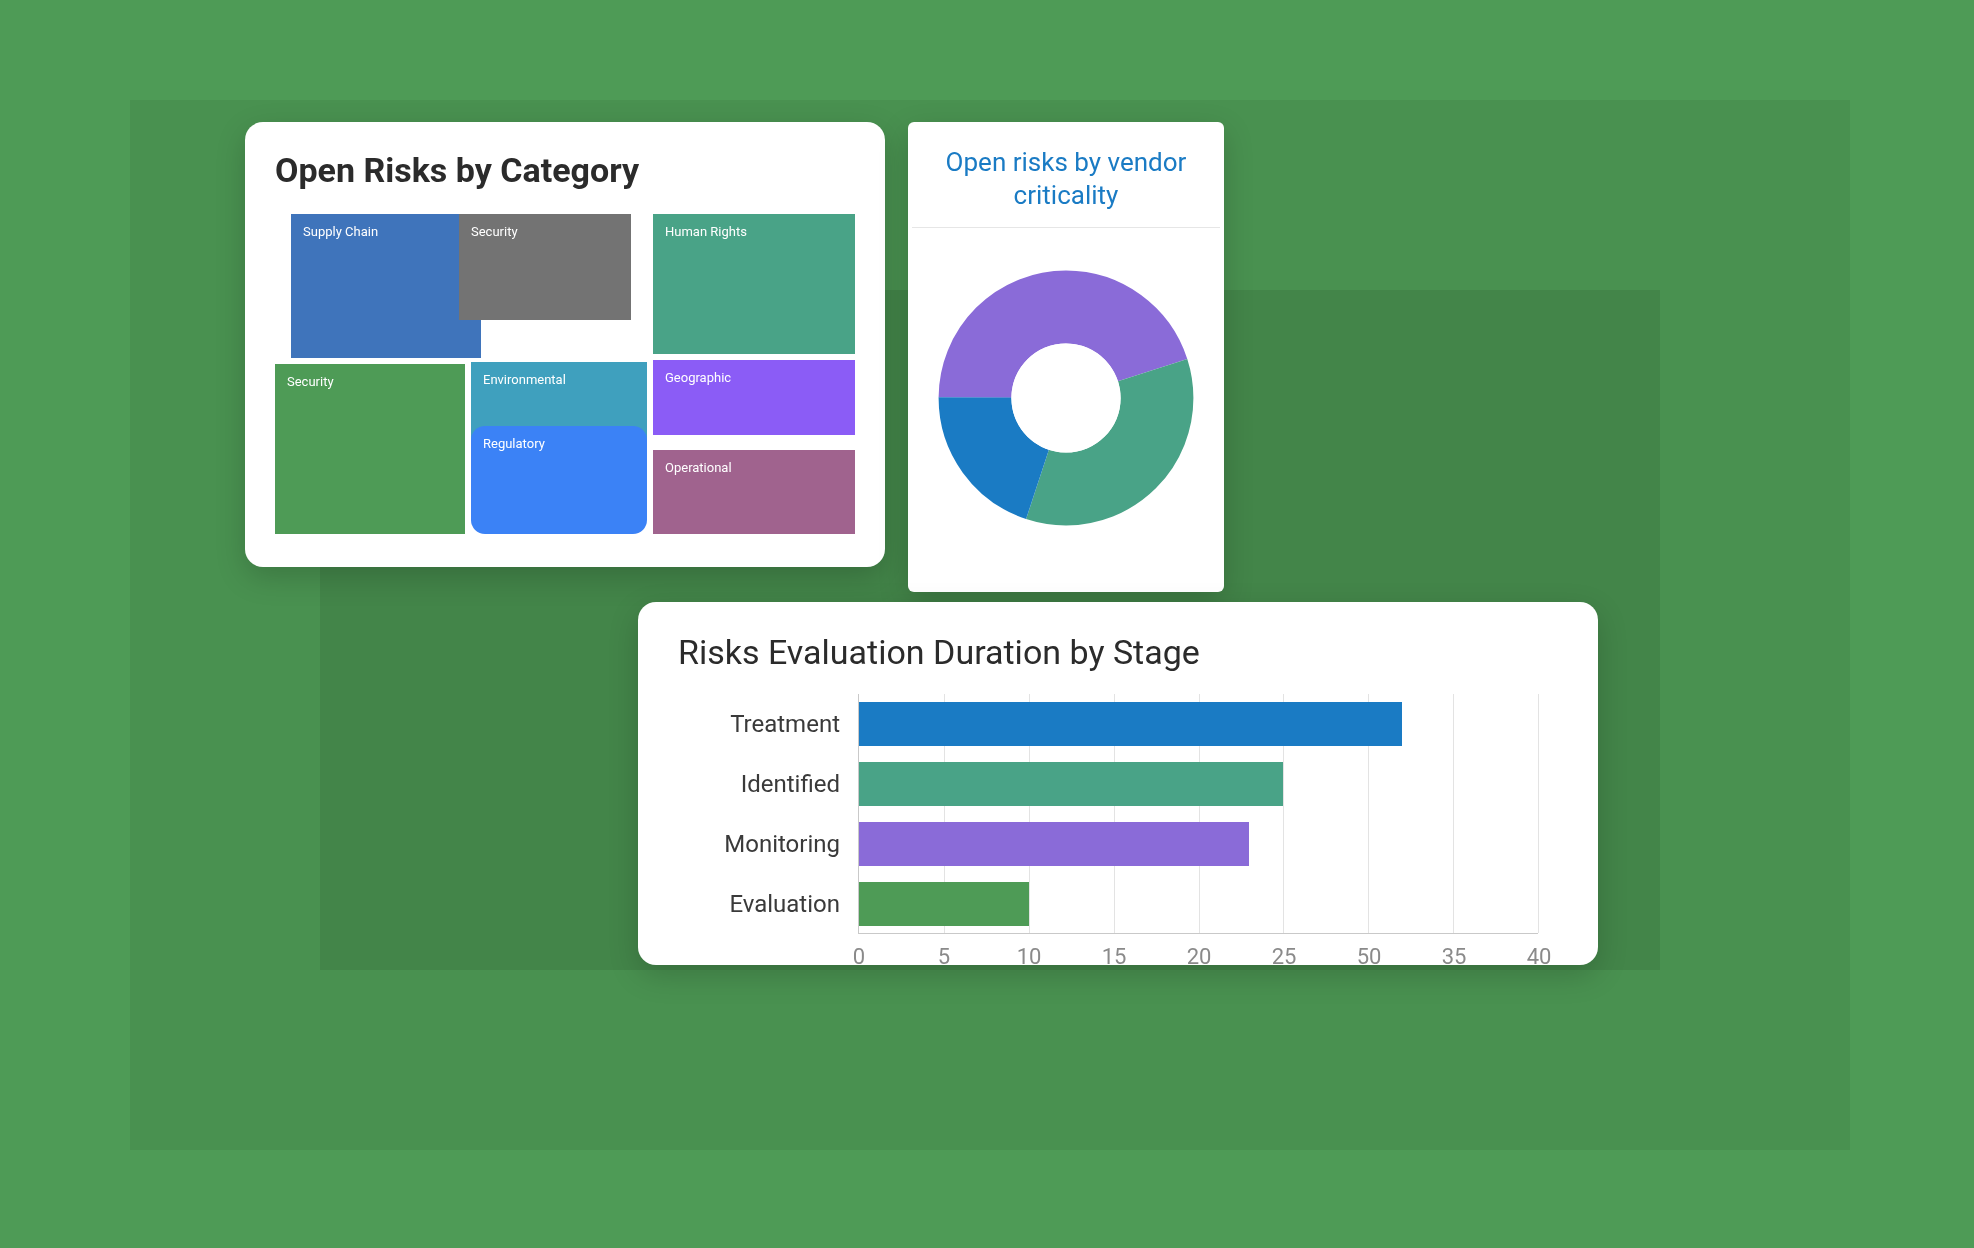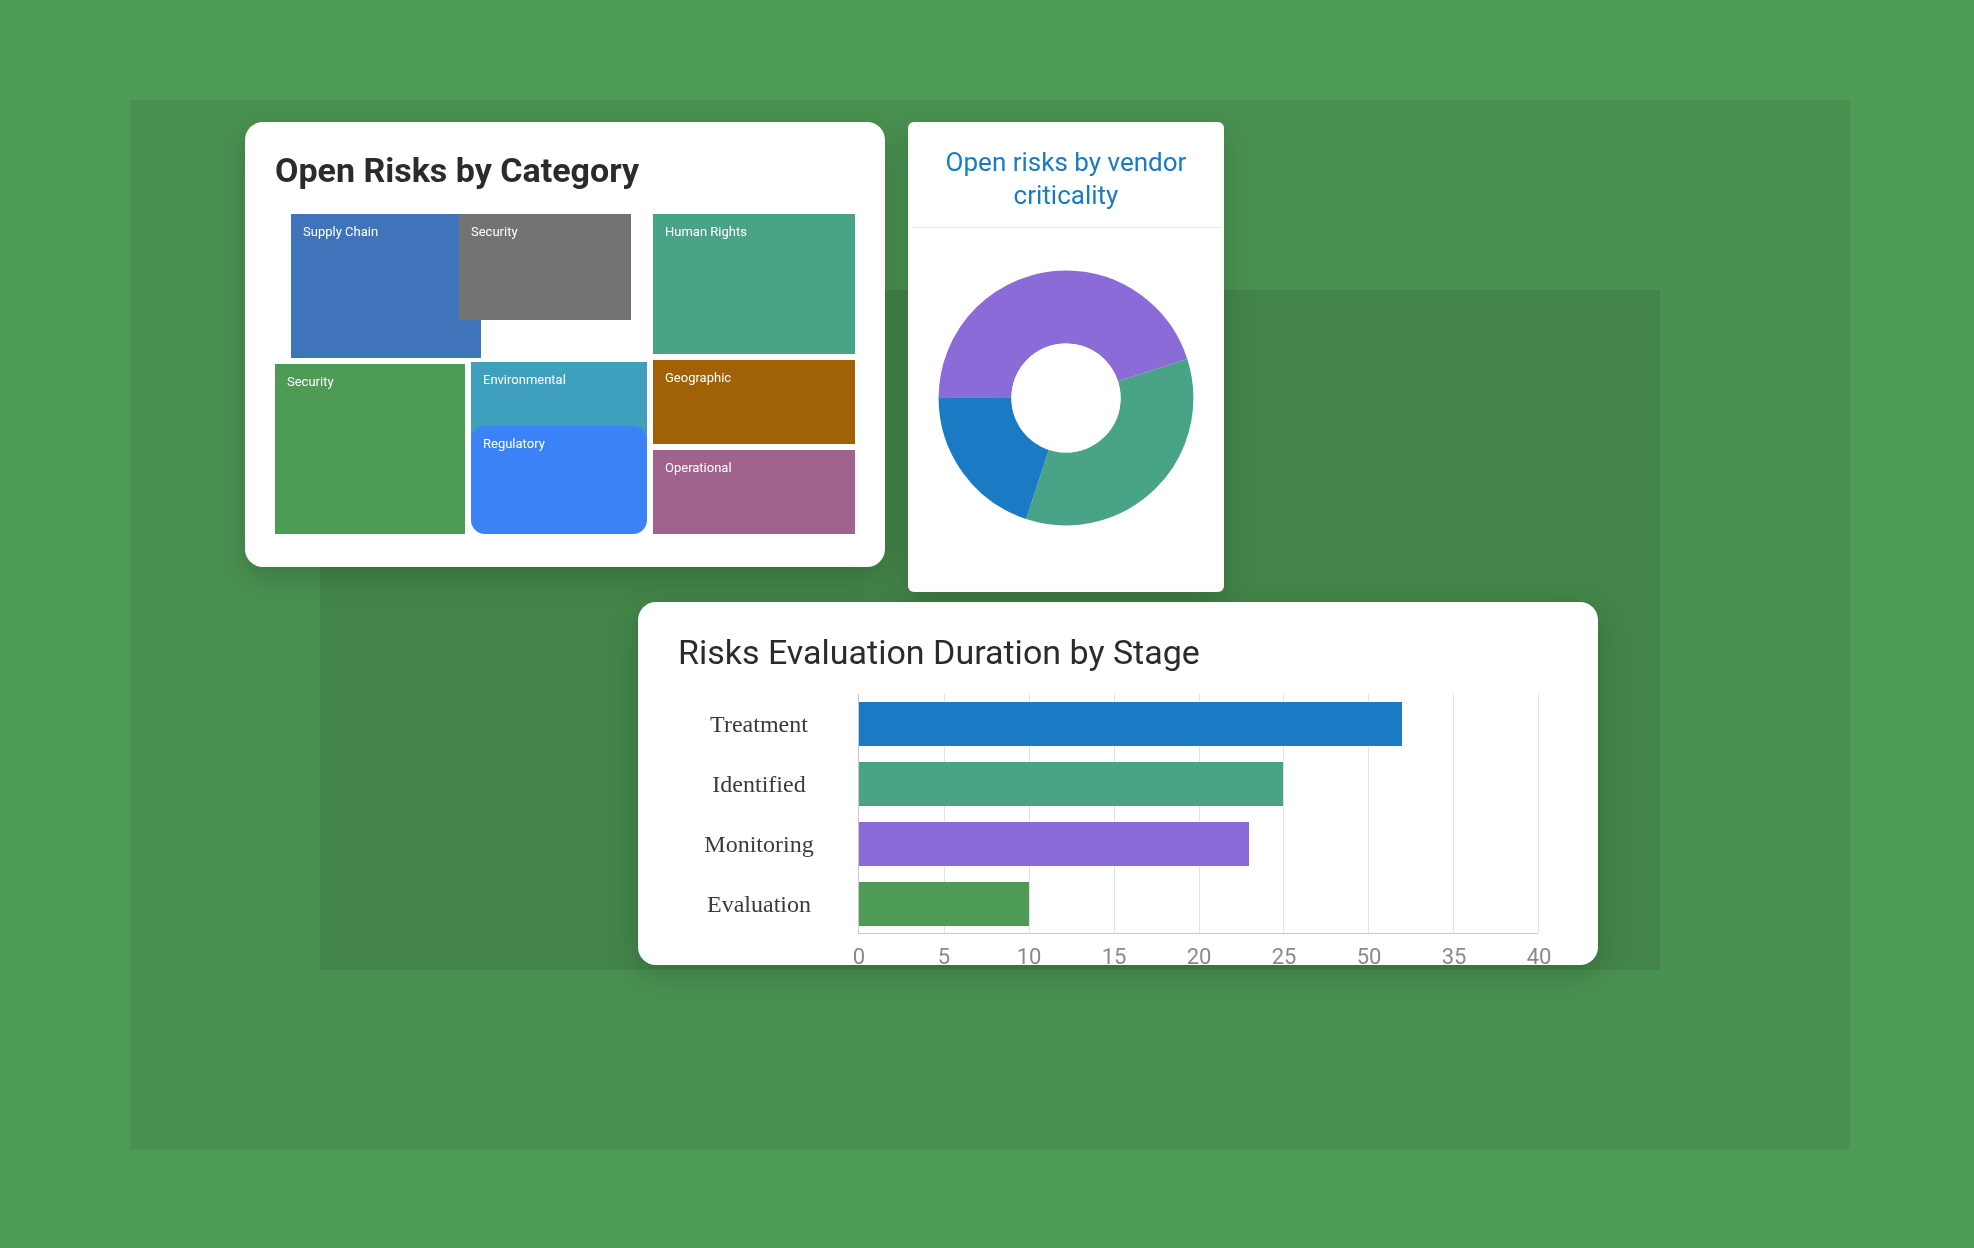--- a/index.html
+++ b/index.html
@@ -54,21 +54,21 @@
     font-size: 13px;
     padding: 10px 12px;
     overflow: hidden;
   }
   .tm-supplychain  { left: 0;   top: 0;   width: 190px; height: 144px; background:#3f74bb;margin-left:16px; }
   .tm-privacy      { left: 0;   top: 150px; width: 190px; height: 170px; background:#4e9b56; }
   .tm-security     { left: 184px; top: 0;   width: 172px; height: 106px; background:#737373; }
   .tm-environmental{ left: 196px; top: 112px; width: 176px; height: 94px;  background:#3fa0be;margin-top:36px; }
   .tm-regulatory   { left: 196px; top: 212px; width: 176px; height: 108px; background:#3b82f6;border-radius:14px; }
   .tm-humanrights  { left: 378px; top: 0;   width: 202px; height: 140px; background:#49a387; }
-  .tm-geographic   { left: 378px; top: 146px; width: 202px; height: 84px;  background:#a16207; }
+  .tm-geographic   { left: 378px; top: 146px; width: 202px; height: 75px;  background:#8b5cf6; }
   .tm-operational  { left: 378px; top: 236px; width: 202px; height: 84px;  background:#a0638e; }
 
   
   .donut-card {
     left: 908px; top: 122px;
     width: 316px; height: 470px;
     padding: 24px 4px;
     border-radius: 6px;
   }
   .donut-title {
@@ -100,25 +100,24 @@
     margin-bottom: 22px;
   }
   .bar-area {
     display: flex;
     height: 300px;
   }
   .bar-labels {
     display: flex;
     flex-direction: column;
     justify-content: space-around;
-    align-items: center;
+    align-items: flex-end;
     width: 180px;
     padding-right: 18px;
     height: 240px;
-    font-family: Liberation Serif, serif;
   }
   .bar-labels span {
     font-size: 24px;
     color: #3a3a3a;
     height: 48px;
     line-height: 48px;
   }
   .bar-plot {
     position: relative;
     width: 680px;

